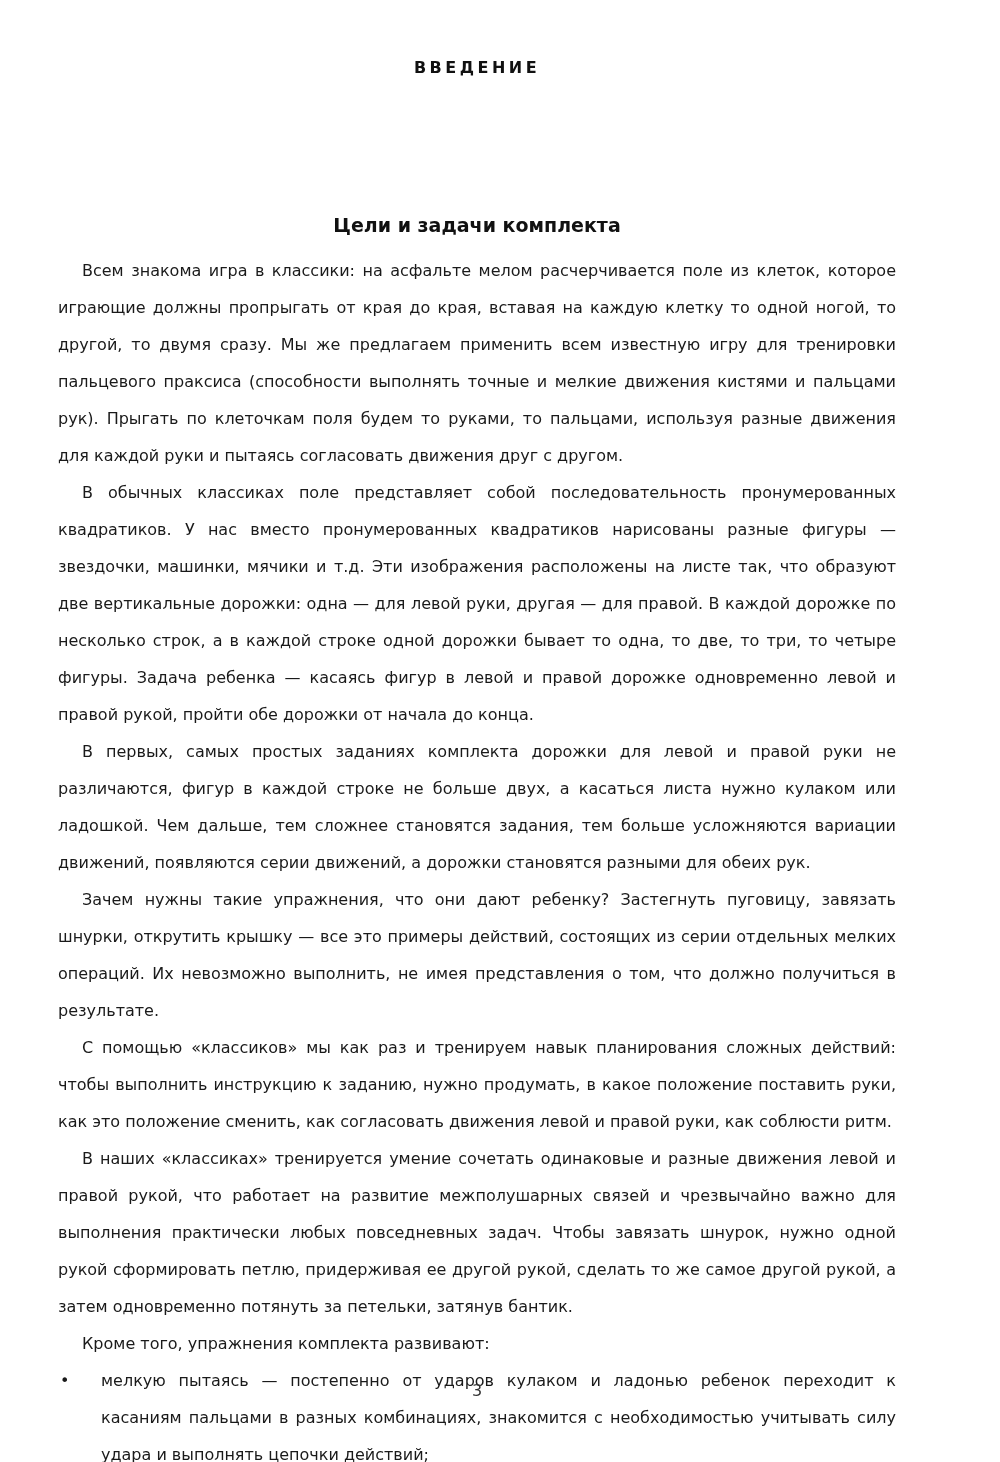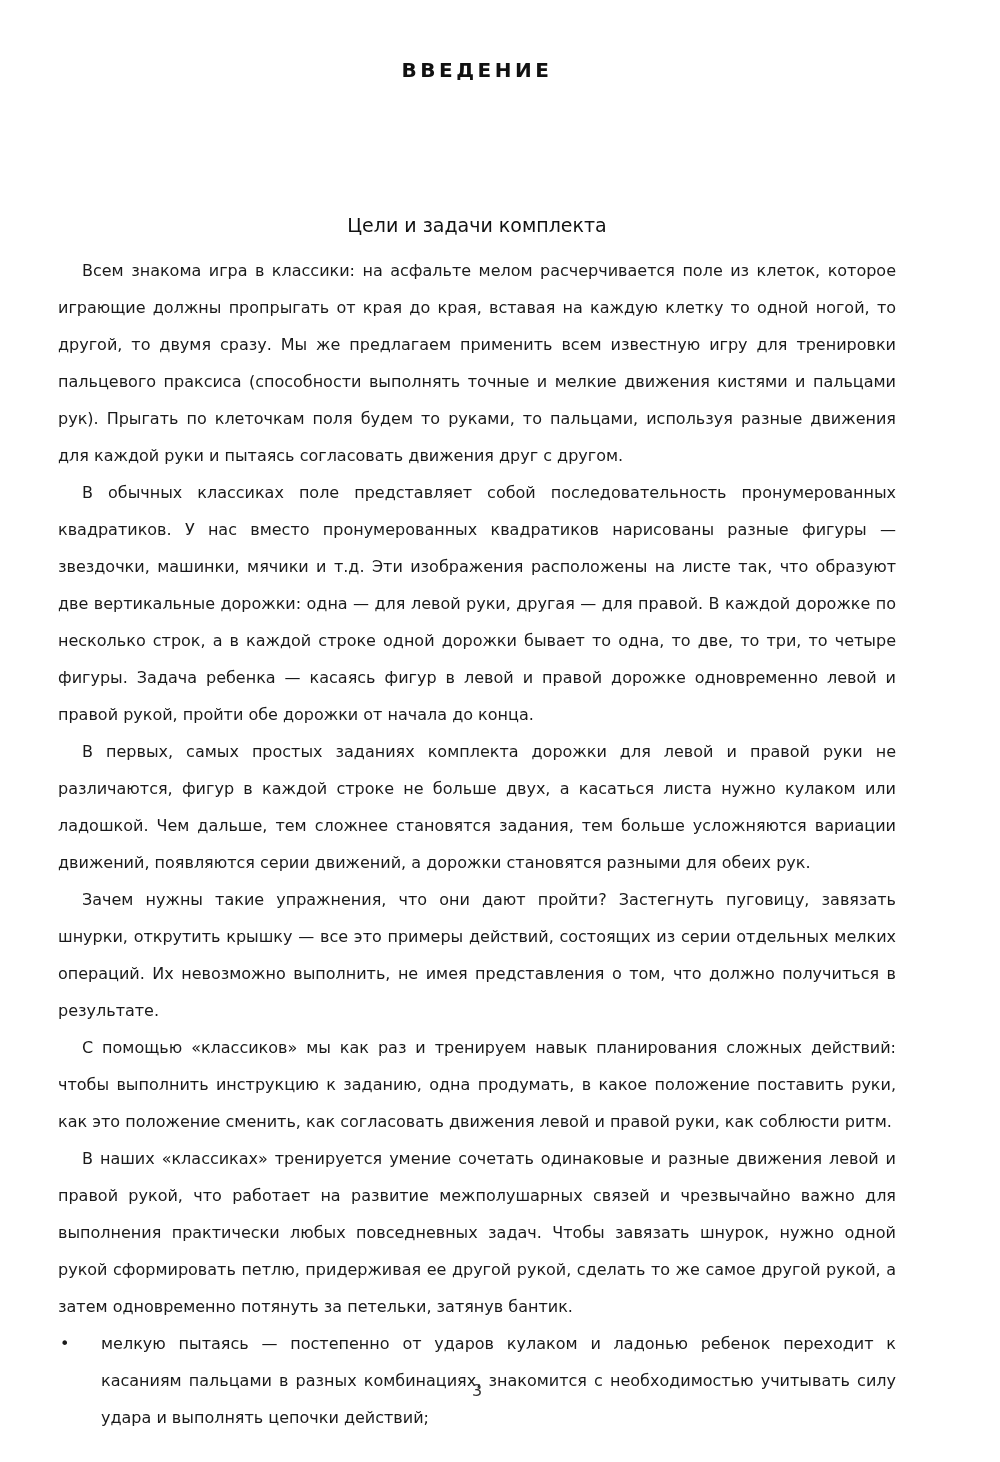--- a/index.html
+++ b/index.html
@@ -1,22 +1,22 @@
 <!DOCTYPE html>
 <html><head>
 <meta charset="utf-8">
 <style>
   html, body { margin: 0; padding: 0; background: #ffffff; }
   body { width: 1000px; height: 1462px; position: relative; overflow: hidden;
          font-family: "DejaVu Sans", sans-serif; color: #1a1a1a; }
   .page { position: absolute; left: 58px; top: 0; width: 838px; }
   .chapter-title { position: absolute; top: 58px; left: 0; width: 838px; text-align: center;
-                   font-weight: bold; font-size: 20px; letter-spacing: 3.5px; color: #111; }
+                   font-weight: bold; font-size: 16px; letter-spacing: 3.5px; color: #111; }
   .section-title { position: absolute; top: 214px; left: 0; width: 838px; text-align: center;
-                   font-weight: normal; font-size: 19px; color: #111; }
+                   font-weight: bold; font-size: 19px; color: #111; }
   .body { position: absolute; top: 252px; left: 0; width: 838px; font-size: 16px;
           line-height: 37px; text-align: justify; hyphens: manual; }
   .body p { margin: 0; text-indent: 24px; }
   .body .italic { }
   .bullets { list-style: none; margin: 0; padding: 0; }
   .bullets li { position: relative; padding-left: 43px; }
   .bullets li .bullet { position: absolute; left: 2px; top: 0; }
   .page-number { position: absolute; top: 1381px; left: 0; width: 838px; text-align: center;
                  font-size: 16px; color: #333; }
 </style>
@@ -24,23 +24,24 @@
 <body>
 
 <div class="page">
   <div class="chapter-title">ВВЕДЕНИЕ</div>
   <div class="section-title">Цели и задачи комплекта</div>
 
   <div class="body">
     <p>Всем знакома игра в классики: на асфальте мелом расчерчивается поле из клеток, которое играющие должны пропрыгать от края до края, вставая на каждую клетку то одной ногой, то другой, то двумя сразу. Мы же предлагаем применить всем известную игру для тренировки пальцевого праксиса (способности выполнять точные и мелкие движения кистями и пальцами рук). Прыгать по клеточкам поля будем то руками, то пальцами, используя разные движения для каждой руки и пытаясь согласовать движения друг с другом.</p>
     <p><span>В обычных классиках поле представляет собой последовательность пронумерованных квадратиков. У нас вместо пронумерованных квадратиков нарисованы разные фигуры — звездочки, машинки, мячики и т.д. Эти изображения расположены на листе так, что образуют две вертикальные дорожки: одна — для левой руки, другая — для правой. В каждой дорожке по несколько строк, а в каждой строке одной дорожки бывает то одна, то две, то три, то четыре фигуры. </span><span class="italic">Задача ребенка</span><span> — касаясь фигур в левой и правой дорожке одновременно левой и правой рукой, пройти обе дорожки от начала до конца.</span></p>
     <p>В первых, самых простых заданиях комплекта дорожки для левой и правой руки не различаются, фигур в каждой строке не больше двух, а касаться листа нужно кулаком или ладошкой. Чем дальше, тем сложнее становятся задания, тем больше усложняются вариации движений, появляются серии движений, а дорожки становятся разными для обеих рук.</p>
-    <p>Зачем нужны такие упражнения, что они дают пройти? Застегнуть пуговицу, завязать шнурки, открутить крышку — все это примеры действий, состоящих из серии отдельных мелких операций. Их невозможно выполнить, не имея представления о том, что должно получиться в результате.</p>
-    <p>С помощью «классиков» мы как раз и тренируем навык планирования сложных действий: чтобы выполнить инструкцию к заданию, одна продумать, в какое положение поставить руки, как это положение сменить, как согласовать движения левой и правой руки, как соблюсти ритм.</p>
+    <p>Зачем нужны такие упражнения, что они дают ребенку? Застегнуть пуговицу, завязать шнурки, открутить крышку — все это примеры действий, состоящих из серии отдельных мелких операций. Их невозможно выполнить, не имея представления о том, что должно получиться в результате.</p>
+    <p>С помощью «классиков» мы как раз и тренируем навык планирования сложных действий: чтобы выполнить инструкцию к заданию, нужно продумать, в какое положение поставить руки, как это положение сменить, как согласовать движения левой и правой руки, как соблюсти ритм.</p>
     <p>В наших «классиках» тренируется умение сочетать одинаковые и разные движения левой и правой рукой, что работает на развитие межполушарных связей и чрезвычайно важно для выполнения практически любых повседневных задач. Чтобы завязать шнурок, нужно одной рукой сформировать петлю, придерживая ее другой рукой, сделать то же самое другой рукой, а затем одновременно потянуть за петельки, затянув бантик.</p>
+    <p>Кроме того, упражнения комплекта развивают:</p>
     <ul class="bullets">
       <li>
         <span class="bullet">•</span><span class="italic">мелкую пытаясь</span><span> — постепенно от ударов кулаком и ладонью ребенок переходит к касаниям пальцами в разных комбинациях, знакомится с необходимостью учитывать силу удара и выполнять цепочки действий;</span>
       </li>
     </ul>
   </div>
 
   <div class="page-number">3</div>
 </div>
 

